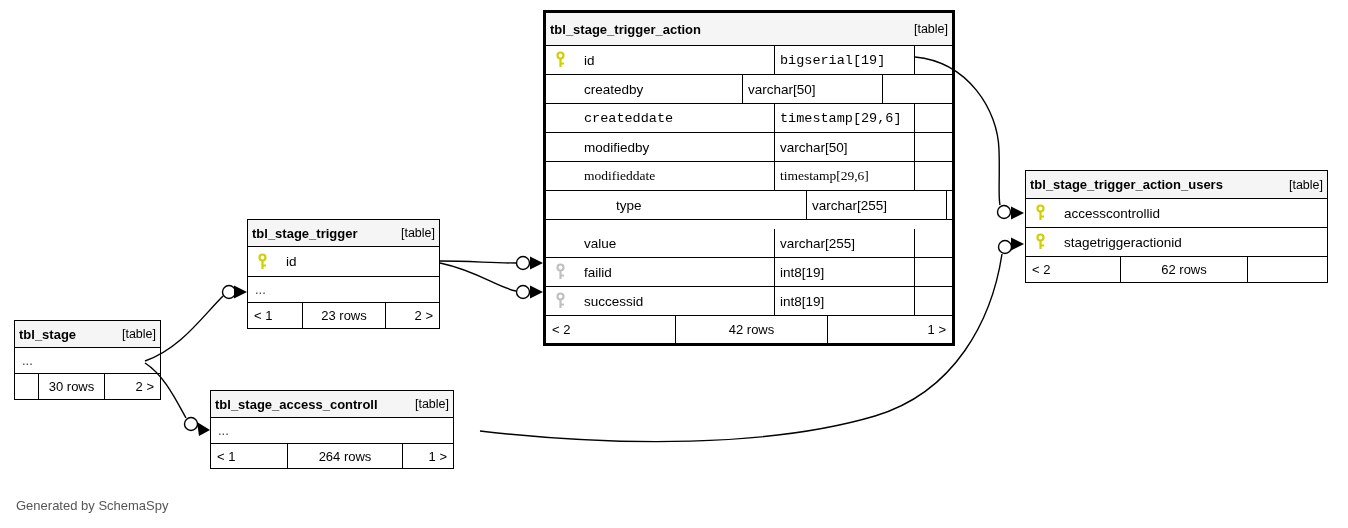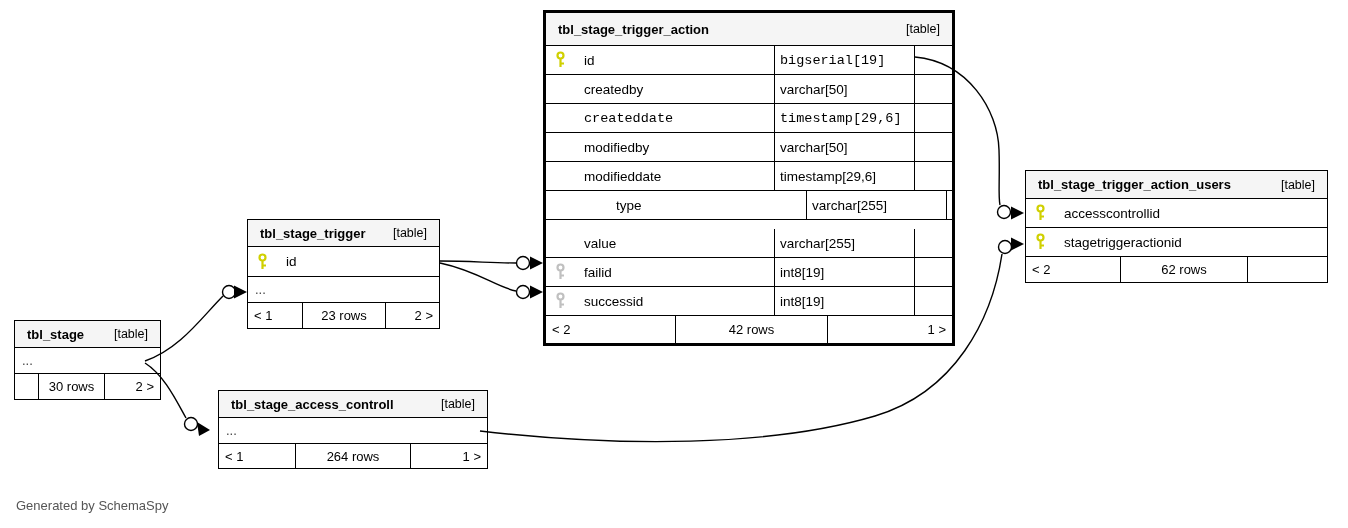--- a/index.html
+++ b/index.html
@@ -15,21 +15,21 @@
     position:absolute;
     background:#fff;
     border:1px solid #000;
     box-sizing:border-box;
   }
   .tbl.main{border-width:3px;}
   .thead{
     display:flex;justify-content:space-between;align-items:center;
     background:#f5f5f5;
     border-bottom:1px solid #000;
-    padding:0 12px;
+    padding:0 4px;
     box-sizing:border-box;
   }
   .tname{font-weight:bold;font-size:13px;white-space:nowrap;}
   .tbadge{font-size:12.5px;white-space:nowrap;padding-left:10px;}
   .trow{
     position:relative;display:flex;align-items:stretch;
     border-bottom:1px solid #000;
     font-size:13.5px;box-sizing:border-box;
   }
   .cell{display:flex;align-items:center;box-sizing:border-box;white-space:nowrap;}
@@ -72,35 +72,35 @@
           <g stroke="#d0d000" stroke-width="2.2" fill="none">
             <circle cx="5.5" cy="4.5" r="3"></circle>
             <path d="M5.5 7.5 V16 M5.5 12.5 H9"></path>
           </g>
         </svg>
       <div class="cell cell-name" style="width:229px;">id</div>
       <div class="cell cell-type" style="width:140px;font-family:Liberation Mono, monospace;">bigserial[19]</div>
       <div class="cell cell-spacer"></div>
     </div>
     <div class="trow" style="height:29px;">
-      <div class="cell cell-name" style="width:229px;">createdby</div>
+      <div class="cell cell-name" style="width:197px;">createdby</div>
       <div class="cell cell-type" style="width:140px;">varchar[50]</div>
       <div class="cell cell-spacer"></div>
     </div>
     <div class="trow" style="height:29px;font-family:Liberation Mono, monospace;">
       <div class="cell cell-name" style="width:229px;">createddate</div>
       <div class="cell cell-type" style="width:140px;">timestamp[29,6]</div>
       <div class="cell cell-spacer"></div>
     </div>
     <div class="trow" style="height:29px;">
       <div class="cell cell-name" style="width:229px;">modifiedby</div>
       <div class="cell cell-type" style="width:140px;">varchar[50]</div>
       <div class="cell cell-spacer"></div>
     </div>
-    <div class="trow" style="height:29px;">
+    <div class="trow" style="height:29px;font-family:Liberation Serif, serif;">
       <div class="cell cell-name" style="width:229px;">modifieddate</div>
       <div class="cell cell-type" style="width:140px;">timestamp[29,6]</div>
       <div class="cell cell-spacer"></div>
     </div>
     <div class="trow" style="height:29px;">
       <div class="cell cell-name" style="width:229px;margin-left:32px;">type</div>
       <div class="cell cell-type" style="width:140px;">varchar[255]</div>
       <div class="cell cell-spacer"></div>
     </div>
     <div class="trow" style="height:29px;margin-top:9px;">
@@ -166,21 +166,21 @@
       <span class="tbadge">[table]</span>
     </div>
     <div class="ellipsis" style="height:26px;">...</div>
     <div class="tfoot" style="height:25px;">
       <div class="fcell f-left" style="width:24px;"></div>
       <div class="fcell f-center" style="width:66px;">30 rows</div>
       <div class="fcell f-right" style="flex:1;">2 &gt;</div>
     </div>
   </div>
 
-  <div class="tbl" style="left:218px;top:390px;width:270px;">
+  <div class="tbl" style="left:210px;top:390px;width:244px;">
     <div class="thead" style="height:27px;">
       <span class="tname">tbl_stage_access_controll</span>
       <span class="tbadge">[table]</span>
     </div>
     <div class="ellipsis" style="height:26px;">...</div>
     <div class="tfoot" style="height:24px;">
       <div class="fcell f-left" style="width:77px;">&lt; 1</div>
       <div class="fcell f-center" style="width:115px;">264 rows</div>
       <div class="fcell f-right" style="flex:1;">1 &gt;</div>
     </div>

